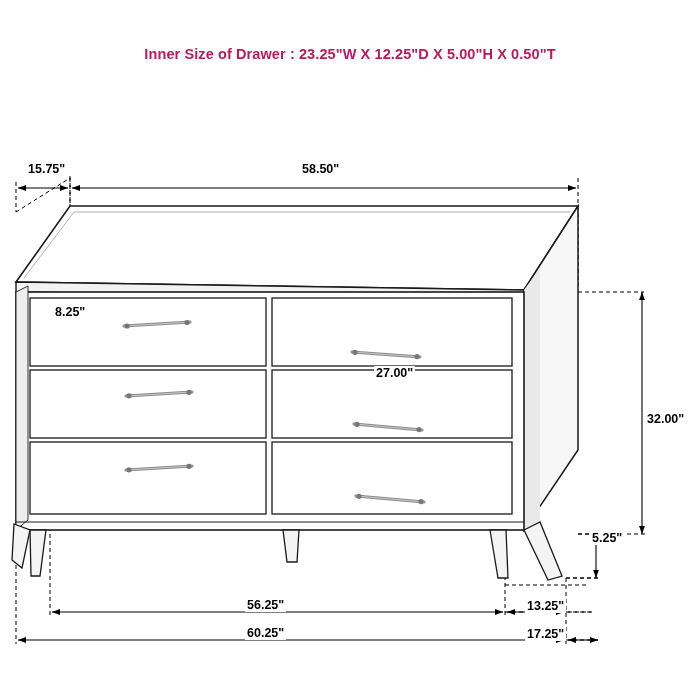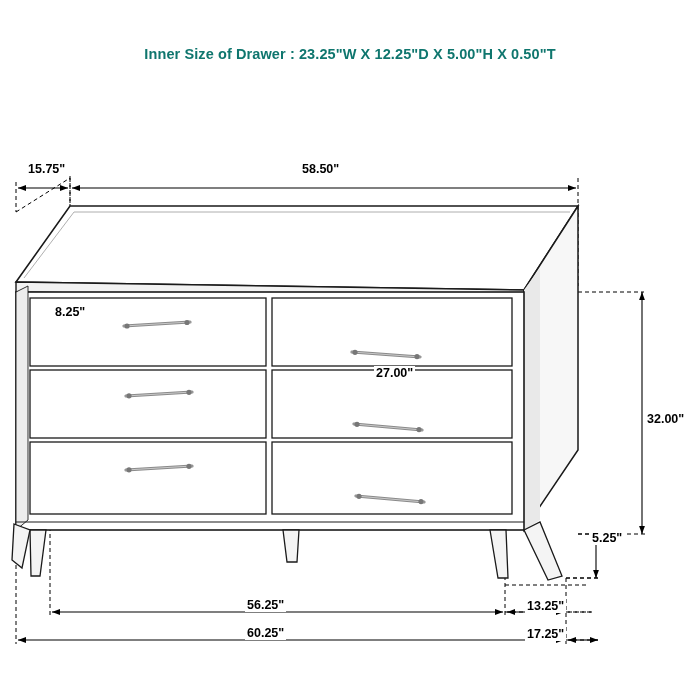--- a/index.html
+++ b/index.html
@@ -22,21 +22,21 @@
   }
   .title {
     position: absolute;
     top: 46px;
     left: 0;
     width: 700px;
     text-align: center;
     font-size: 14.5px;
     font-weight: bold;
     letter-spacing: 0.1px;
-    color: #0f766e;
+    color: #be185d;
   }
   svg.diagram {
     position: absolute;
     top: 0;
     left: 0;
     width: 700px;
     height: 700px;
   }
   .dimlabel {
     position: absolute;

